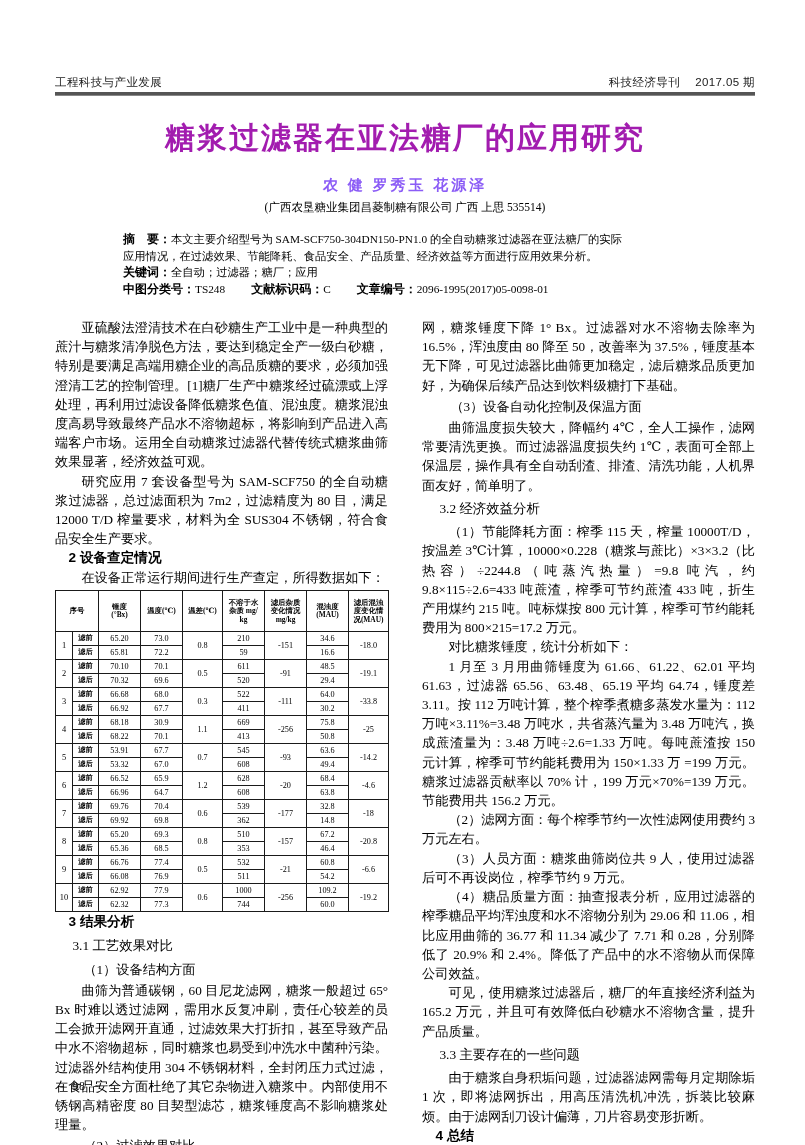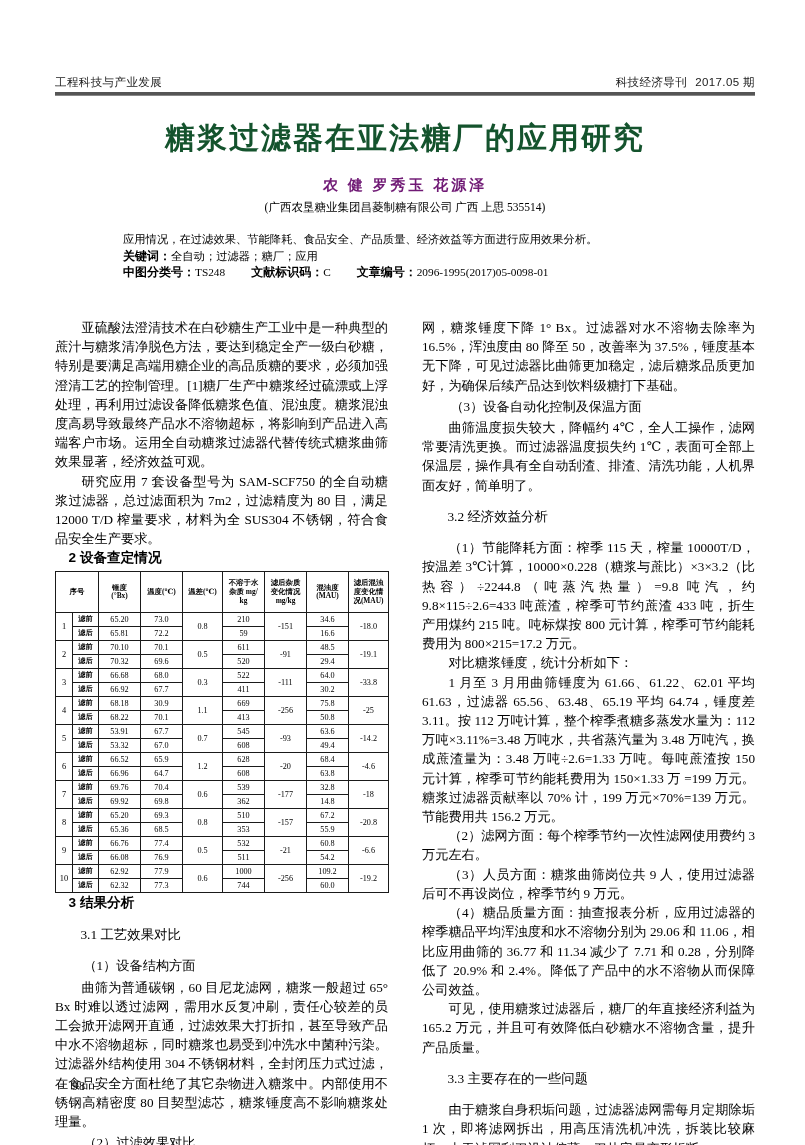--- a/index.html
+++ b/index.html
@@ -37,21 +37,21 @@
     display: flex;
     justify-content: space-between;
     align-items: flex-end;
     font-size: 11.5px;
     font-family: "Liberation Sans", "DejaVu Sans", sans-serif;
     color: #1a1a1a;
     letter-spacing: 0.4px;
   }
   .runhead .rh-right {
     display: flex;
-    gap: 8px;
+    gap: 15px;
   }
   .runrule {
     position: absolute;
     left: 0px;
     top: 92px;
     width: 700px;
     height: 3px;
     background: #555;
     border-bottom: 1px solid #888;
   }
@@ -59,33 +59,33 @@
   
   .title {
     position: absolute;
     left: 0;
     top: 118px;
     width: 700px;
     text-align: center;
     font-size: 30px;
     font-weight: bold;
     letter-spacing: 2px;
-    color: #14532d;
+    color: #a21caf;
     font-family: "Liberation Serif", "DejaVu Serif", serif;
   }
   .authors {
     position: absolute;
     left: 0;
     top: 176px;
     width: 700px;
     text-align: center;
     font-size: 15px;
     font-weight: bold;
     letter-spacing: 3px;
-    color: #701a75;
+    color: #8b5cf6;
   }
   .affil {
     position: absolute;
     left: 0;
     top: 200px;
     width: 700px;
     text-align: center;
     font-size: 11.5px;
     color: #000;
   }
@@ -133,21 +133,21 @@
   .col p.noind { text-indent: 0; }
   .col h2 {
     margin: 0;
     font-size: 13.6px;
     line-height: 19.8px;
     font-weight: bold;
     font-family: "Liberation Sans", "DejaVu Sans", sans-serif;
     text-indent: 1em;
   }
   .col h3 {
-    margin: 12px;
+    margin: 4px;
     font-size: 13.4px;
     line-height: 19.4px;
     font-weight: normal;
     text-indent: 1em;
   }
   .col h4 {
     margin: 2px;
     font-size: 13.2px;
     line-height: 19.2px;
     font-weight: normal;
@@ -227,35 +227,39 @@
         <span>2017.05 期</span>
       </span>
     </div>
     <div class="runrule"></div>
 
     <div class="title">糖浆过滤器在亚法糖厂的应用研究</div>
     <div class="authors">农 健  罗秀玉  花源泽</div>
     <div class="affil">(广西农垦糖业集团昌菱制糖有限公司 广西 上思 535514)</div>
 
     <div class="absblock">
+      <div class="row">
+        <span class="lbl">摘　要：</span><span>本文主要介绍型号为 SAM-SCF750-304DN150-PN1.0 的全自动糖浆过滤器在亚法糖厂的实际</span>
+      </div>
       <div class="row indent2">
         <span>应用情况，在过滤效果、节能降耗、食品安全、产品质量、经济效益等方面进行应用效果分析。</span>
       </div>
       <div class="row">
         <span class="lbl">关键词：</span><span>全自动；过滤器；糖厂；应用</span>
       </div>
       <div class="row">
         <span class="lbl">中图分类号：</span><span>TS248</span><span class="kv-gap"></span><span class="lbl">文献标识码：</span><span>C</span><span class="kv-gap"></span><span class="lbl">文章编号：</span><span>2096-1995(2017)05-0098-01</span>
       </div>
     </div>
 
     <div class="col col-left">
       <p>亚硫酸法澄清技术在白砂糖生产工业中是一种典型的蔗汁与糖浆清净脱色方法，要达到稳定全产一级白砂糖，特别是要满足高端用糖企业的高品质糖的要求，必须加强澄清工艺的控制管理。[1]糖厂生产中糖浆经过硫漂或上浮处理，再利用过滤设备降低糖浆色值、混浊度。糖浆混浊度高易导致最终产品水不溶物超标，将影响到产品进入高端客户市场。运用全自动糖浆过滤器代替传统式糖浆曲筛效果显著，经济效益可观。</p>
       <p>研究应用 7 套设备型号为 SAM-SCF750 的全自动糖浆过滤器，总过滤面积为 7m2，过滤精度为 80 目，满足 12000 T/D 榨量要求，材料为全 SUS304 不锈钢，符合食品安全生产要求。</p>
       <h2>2 设备查定情况</h2>
+      <p>在设备正常运行期间进行生产查定，所得数据如下：</p>
 
       <div class="tbl-wrap">
         <table class="data">
           <colgroup>
             <col class="c-idx">
               <col class="c-lab">
               <col class="c-bx">
               <col class="c-tmp">
             <col class="c-dt">
               <col class="c-imp">
@@ -429,21 +433,21 @@
                 <td>510</td>
                 <td rowspan="2">-157</td>
                 <td>67.2</td>
                 <td rowspan="2">-20.8</td>
               </tr>
               <tr>
                 <td class="lbl">滤后</td>
                 <td>65.36</td>
                 <td>68.5</td>
                 <td>353</td>
-                <td>55.9</td>
+                <td>46.4</td>
               </tr>
               <tr>
                 <td class="idx" rowspan="2">9</td>
                 <td class="lbl">滤前</td>
                 <td>66.76</td>
                 <td>77.4</td>
                 <td rowspan="2">0.5</td>
                 <td>532</td>
                 <td rowspan="2">-21</td>
                 <td>60.8</td>

